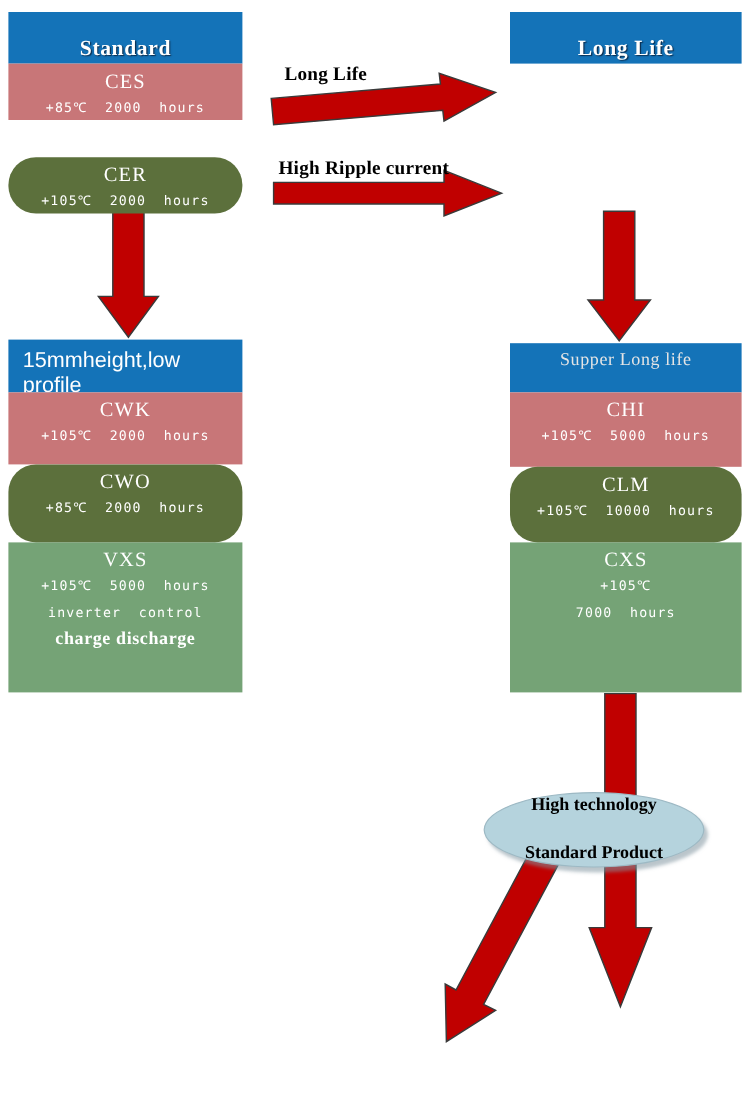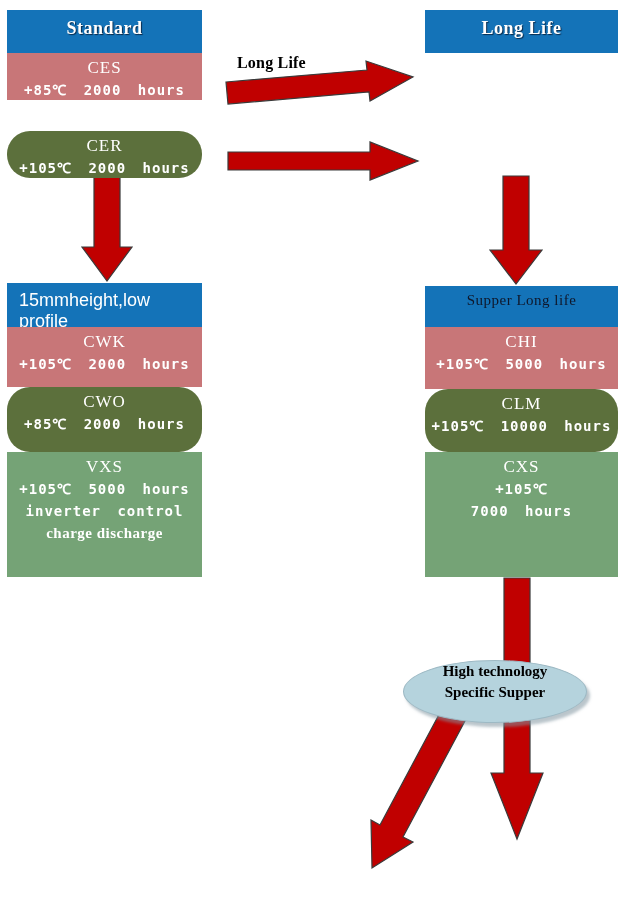--- a/index.html
+++ b/index.html
@@ -13,49 +13,49 @@
     overflow:hidden;font-family:"Liberation Serif","DejaVu Serif",serif;
   }
   .arrows-svg{position:absolute;left:0;top:0;z-index:1;}
   .arrows-svg polygon{fill:var(--red);stroke:#3a3a3a;stroke-width:1.2;}
   .box{position:absolute;z-index:2;display:flex;flex-direction:column;align-items:center;}
   .blue{background:var(--blue);}
   .pink{background:var(--pink);}
   .dkgreen{background:var(--dkgreen);border-radius:23px;}
   .ltgreen{background:var(--ltgreen);}
   .hdr-top{
-    padding-top:8px;font-weight:bold;font-size:18px;color:#ffffff;
+    padding-top:20px;font-weight:bold;font-size:18px;color:#ffffff;
     letter-spacing:.5px;text-shadow:1px 1px 1px #0a2a4a;
   }
   .hdr-left{
     align-items:flex-end;padding:7px 0 0 12px;
     font-family:"Liberation Sans","DejaVu Sans",sans-serif;
     font-size:18px;color:#ffffff;
   }
-  .hdr-serif{padding-top:6px;font-size:15px;color:#0f172a;letter-spacing:.5px;}
+  .hdr-serif{padding-top:6px;font-size:15px;color:#e5e5e5;letter-spacing:.5px;}
   .title{
     font-size:17px;color:#ffffff;letter-spacing:1px;line-height:23px;padding-top:3px;
   }
   .spec{
     font-family:"DejaVu Sans Mono","Liberation Mono",monospace;
-    font-weight:bold;font-size:14px;color:#ffffff;letter-spacing:1px;
+    font-weight:normal;font-size:11px;color:#ffffff;letter-spacing:1px;
     word-spacing:7px;line-height:22px;
   }
   .serifline{
     font-weight:bold;font-size:15px;color:#ffffff;letter-spacing:.5px;line-height:22px;
   }
   .arrow-label{
     position:absolute;z-index:2;font-weight:bold;font-size:16px;color:#000000;
     letter-spacing:.2px;
   }
   .big-ellipse{
     position:absolute;z-index:3;left:403px;top:660px;width:184px;height:63px;
     background:var(--ellipse);border:1.5px solid var(--ellipse-border);
     border-radius:50%;display:flex;flex-direction:column;align-items:center;
-    justify-content:flex-start;box-shadow:3px 4px 3px rgba(130,150,160,.55);
+    justify-content:space-between;box-shadow:3px 4px 3px rgba(130,150,160,.55);
   }
   .big-ellipse div{font-weight:bold;font-size:15px;color:#000000;line-height:21px;}
 </style>
 </head>
 <body>
 
 <div class="canvas">
 
   <svg class="arrows-svg" width="626" height="916" viewBox="0 0 626 916">
     <polygon points="226,82 367,70 366,61 413,77 370,101 369,92 228,104"></polygon>
@@ -121,19 +121,20 @@
     <div class="spec">+105℃ 10000 hours</div>
   </div>
 
   <div class="box ltgreen" style="left:425px;top:452px;width:193px;height:125px">
     <div class="title">CXS</div>
     <div class="spec">+105℃</div>
     <div class="spec">7000 hours</div>
   </div>
 
   <div class="arrow-label" style="left:237px;top:54px">Long Life</div>
+  <div class="arrow-label" style="left:232px;top:132px">High Ripple current</div>
 
   <div class="big-ellipse">
     <div>High technology</div>
-    <div>Specific Supper</div>
+    <div>Standard Product</div>
   </div>
 
 </div>
 
 </body></html>

